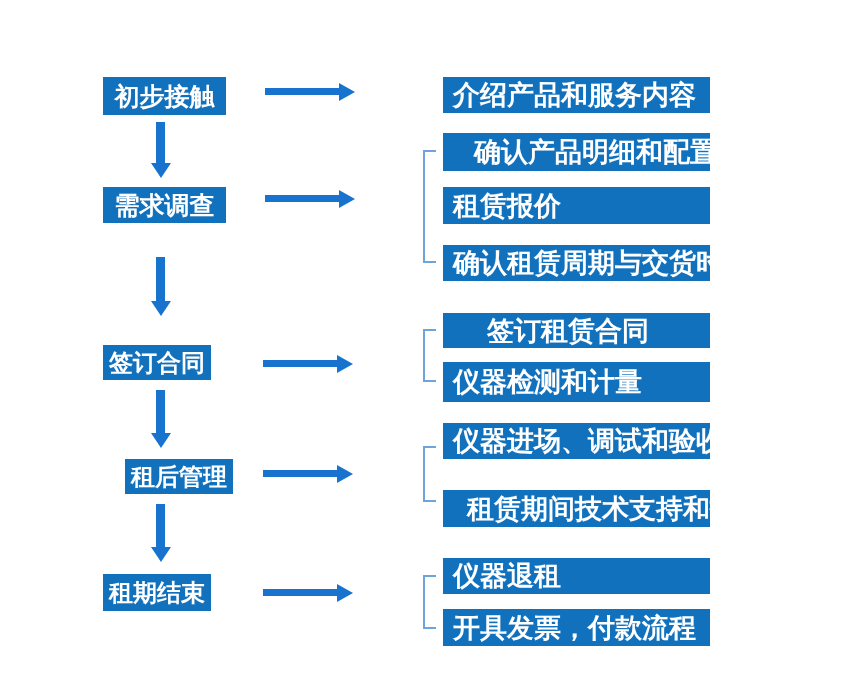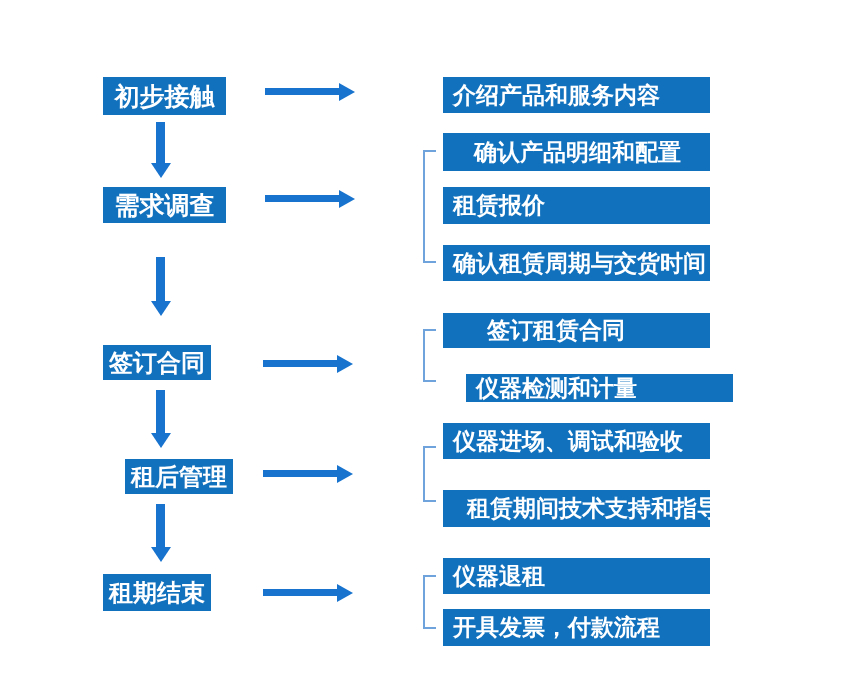--- a/index.html
+++ b/index.html
@@ -26,21 +26,21 @@
     letter-spacing: 1px;
   }
   .stage {
     justify-content: center;
     font-size: 25px;
   }
   .stage.small { font-size: 24px; }
   .output {
     justify-content: flex-start;
     padding-left: 10px;
-    font-size: 23px;
+    font-size: 27px;
     white-space: nowrap;
   }
   
   .arrow-right {
     position: absolute;
     height: 7px;
     background: var(--arrow-blue, #1773CE);
   }
   .arrow-right::after {
     content: "";
@@ -92,21 +92,21 @@
   <div class="box stage small" style="left:103px; top:459px; width:108px; height:35px;margin-left:22px;">租后管理</div>
   <div class="box stage small" style="left:103px; top:574px; width:108px; height:37px;">租期结束</div>
 
   <div class="box output" style="left:443px; top:77px; width:267px; height:36px;">介绍产品和服务内容</div>
 
   <div class="box output" style="left:443px; top:133px; width:267px; height:38px;padding-left:31px;">确认产品明细和配置</div>
   <div class="box output" style="left:443px; top:187px; width:267px; height:37px;">租赁报价</div>
   <div class="box output" style="left:443px; top:245px; width:267px; height:36px;">确认租赁周期与交货时间</div>
 
   <div class="box output" style="left:443px; top:313px; width:267px; height:35px;padding-left:44px;">签订租赁合同</div>
-  <div class="box output" style="left:443px; top:374px; width:267px; height:28px;margin-left:23px;">仪器检测和计量</div>
+  <div class="box output" style="left:443px; top:362px; width:267px; height:40px;">仪器检测和计量</div>
 
   <div class="box output" style="left:443px; top:423px; width:267px; height:36px;">仪器进场、调试和验收</div>
   <div class="box output" style="left:443px; top:490px; width:267px; height:37px;padding-left:24px;">租赁期间技术支持和指导</div>
 
   <div class="box output" style="left:443px; top:558px; width:267px; height:36px;">仪器退租</div>
   <div class="box output" style="left:443px; top:609px; width:267px; height:37px;">开具发票，付款流程</div>
 
   <div class="arrow-right" style="left:265px; top:88px; width:74px;"></div>
   <div class="arrow-right" style="left:265px; top:195px; width:74px;"></div>
   <div class="arrow-right" style="left:263px; top:360px; width:74px;"></div>

